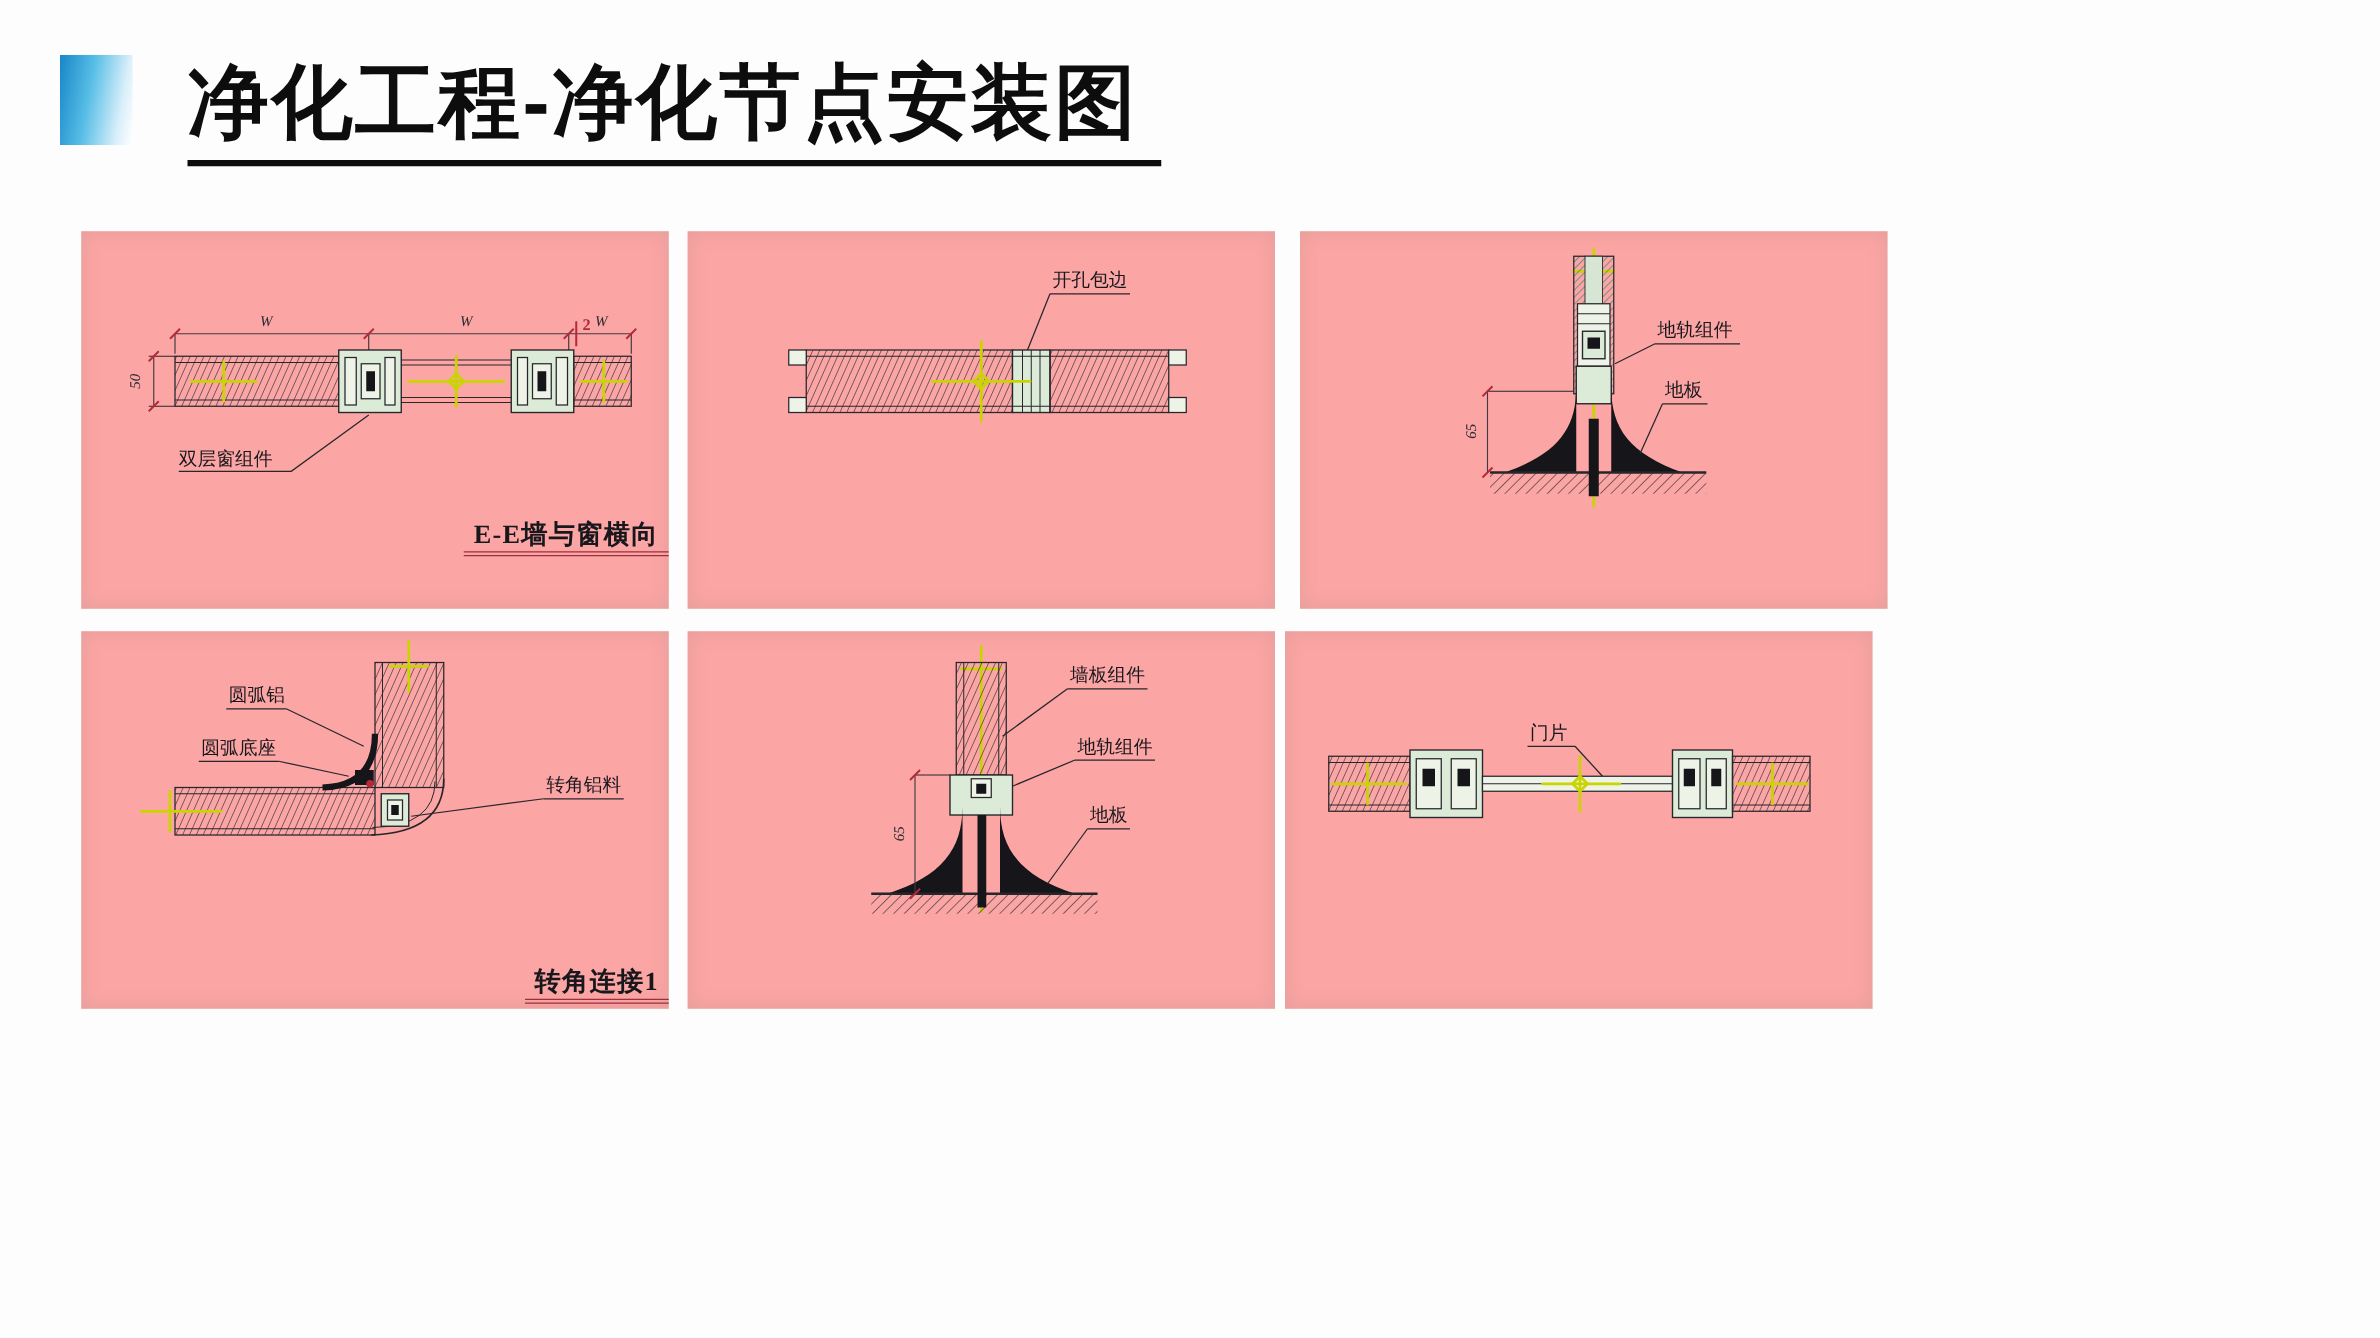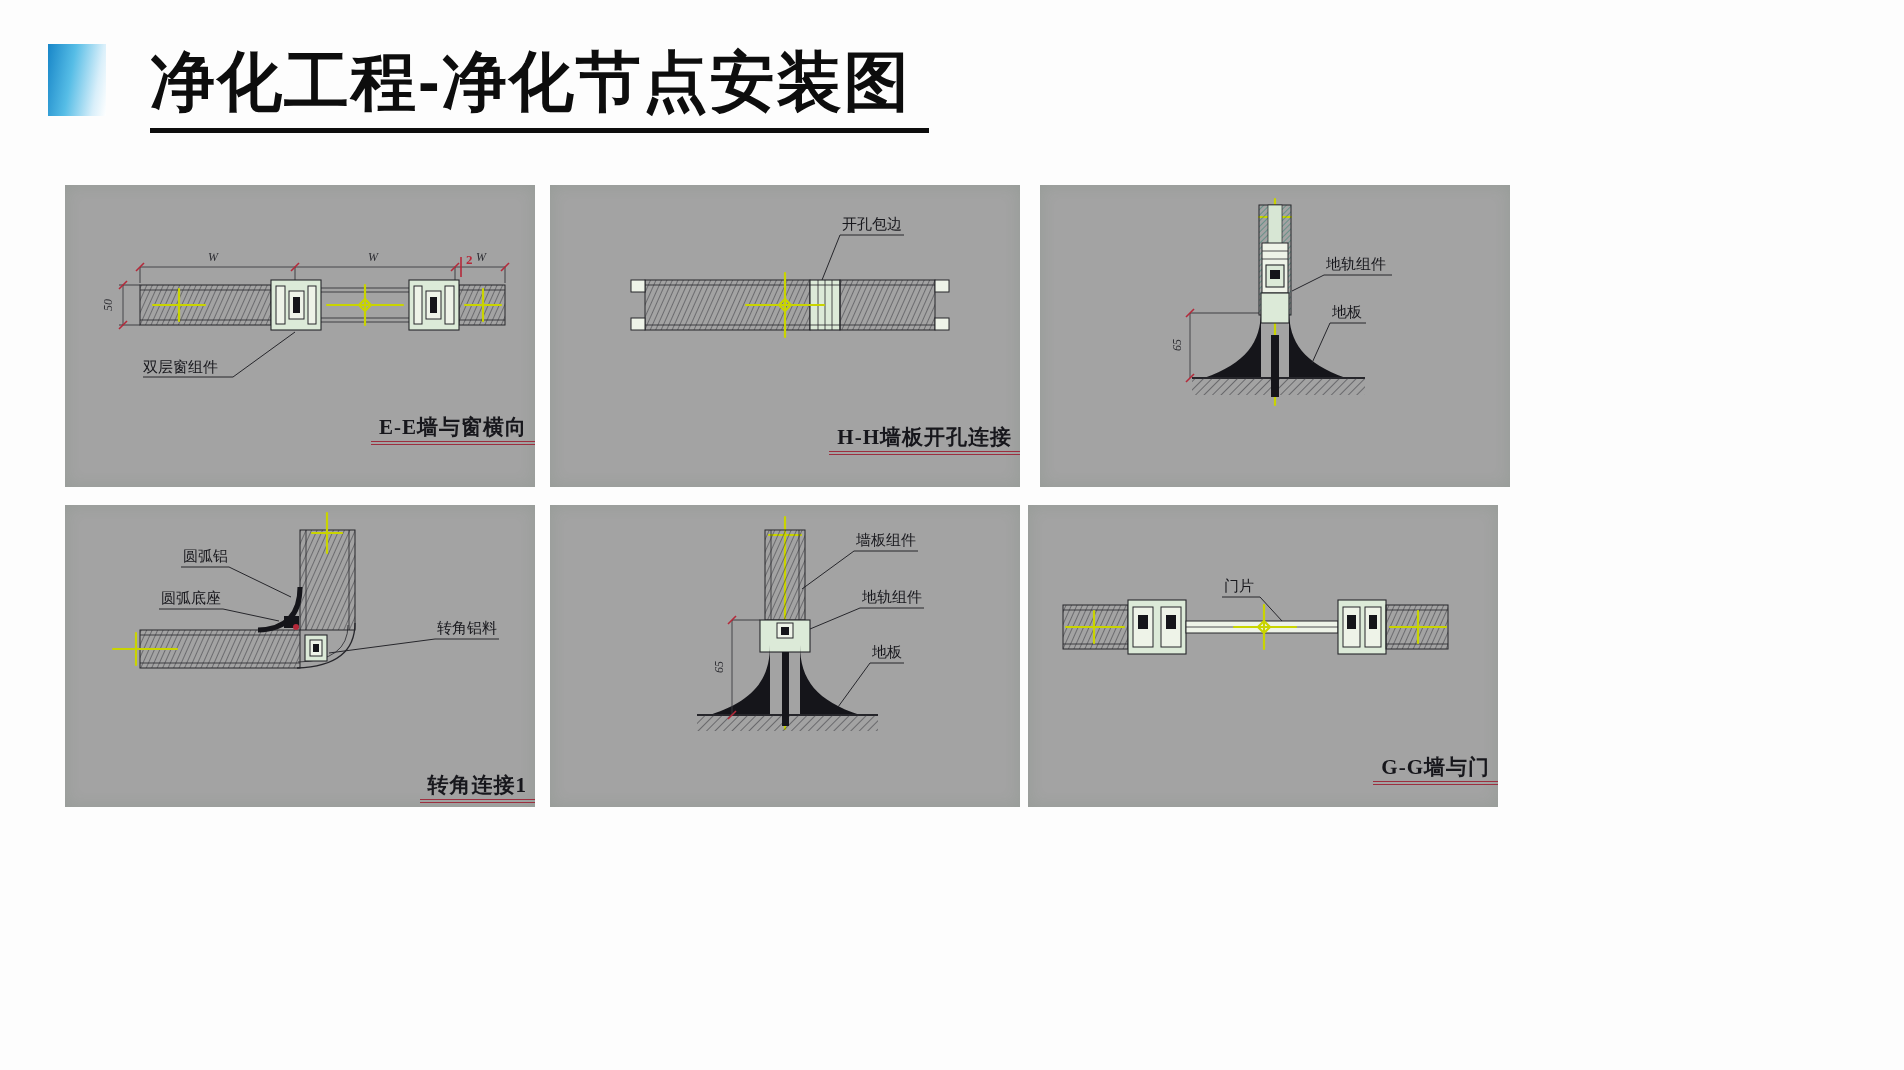--- a/index.html
+++ b/index.html
@@ -4,21 +4,21 @@
 <style>
   *{margin:0;padding:0;box-sizing:border-box}
   html,body{width:1904px;height:1070px;background:#ffffff;overflow:hidden;
     font-family:"Liberation Sans","DejaVu Sans",sans-serif}
   .slide{position:absolute;inset:0;background:#fdfdfd}
   .accent{position:absolute;left:48px;top:44px;width:58px;height:72px;
     background:linear-gradient(100deg,#1886c8 0%,#56bde6 40%,#d9effa 80%,#ffffff 100%)}
   .title{position:absolute;left:150px;top:46px;font-size:65px;font-weight:900;color:#0d0d0d;
     letter-spacing:2px;line-height:1.1;border-bottom:5px solid #0d0d0d;padding:0 18px 10px 0;
     font-family:"Liberation Sans","DejaVu Sans",sans-serif}
-  .panel{position:absolute;width:470px;height:302px;background:#a3a3a3;
+  .panel{position:absolute;width:470px;height:302px;background:#fca5a5;
     box-shadow:inset 0 0 16px rgba(70,110,80,.14)}
   .panel svg{position:absolute;left:0;top:0}
   .cap{position:absolute;left:0;width:100%;text-align:right}
   .cap-text{font-family:"Liberation Serif","DejaVu Serif",serif;font-size:21px;font-weight:600;
     color:#17171c;letter-spacing:1px;border-bottom:4px double #9c2f3f;padding:0 8px 2px}
   svg .lbl{font-family:"Liberation Serif","DejaVu Serif",serif;font-size:15px;fill:#17171c}
   svg .dimtxt{font-family:"Liberation Serif","DejaVu Serif",serif;font-size:12px;font-style:italic;fill:#2c2c31}
   svg .redtxt{font-family:"Liberation Serif","DejaVu Serif",serif;font-size:13px;fill:#b5293a;font-weight:bold}
   svg .dln{stroke:#26262b;stroke-width:1.3;fill:none}
   svg .thin{stroke:#26262b;stroke-width:.8;fill:none}
@@ -141,23 +141,20 @@
         <line class="ycl" x1="196" y1="120" x2="274" y2="120"></line>
         <line class="ycl" x1="235" y1="88" x2="235" y2="152"></line>
         <path class="ycl" d="M235 114 L241 120 L235 126 L229 120 Z"></path>
       </g>
       <g>
         <text class="lbl" x="292" y="44">开孔包边</text>
         <line class="ldr" x1="290" y1="50" x2="354" y2="50"></line>
         <line class="ldr" x1="290" y1="50" x2="272" y2="95"></line>
       </g>
     </svg>
-    <div class="cap" style="bottom:36px">
-      <span class="cap-text">H-H墙板开孔连接</span>
-    </div>
   </div>
 
   <div class="panel" style="left:1040px;top:185px">
     <svg viewBox="0 0 470 302" width="470" height="302">
       <defs>
         <pattern id="hc" width="4" height="4" patternUnits="userSpaceOnUse" patternTransform="rotate(45)">
           <line x1="0" y1="0" x2="0" y2="4" stroke="#2c7f6e" stroke-width="1"></line>
         </pattern>
         <pattern id="hcf" width="6" height="6" patternUnits="userSpaceOnUse" patternTransform="rotate(45)">
           <line x1="0" y1="0" x2="0" y2="6" stroke="#2f2f35" stroke-width="1"></line>
@@ -367,18 +364,15 @@
         <path class="ycl" d="M236 116 L242 122 L236 128 L230 122 Z"></path>
         <line class="ycl" x1="362" y1="122" x2="418" y2="122"></line>
         <line class="ycl" x1="390" y1="106" x2="390" y2="138"></line>
       </g>
       <g>
         <text class="lbl" x="196" y="86">门片</text>
         <line class="ldr" x1="194" y1="92" x2="232" y2="92"></line>
         <line class="ldr" x1="232" y1="92" x2="254" y2="116"></line>
       </g>
     </svg>
-    <div class="cap" style="bottom:26px">
-      <span class="cap-text">G-G墙与门</span>
-    </div>
   </div>
 
 </div>
 
 </body></html>

